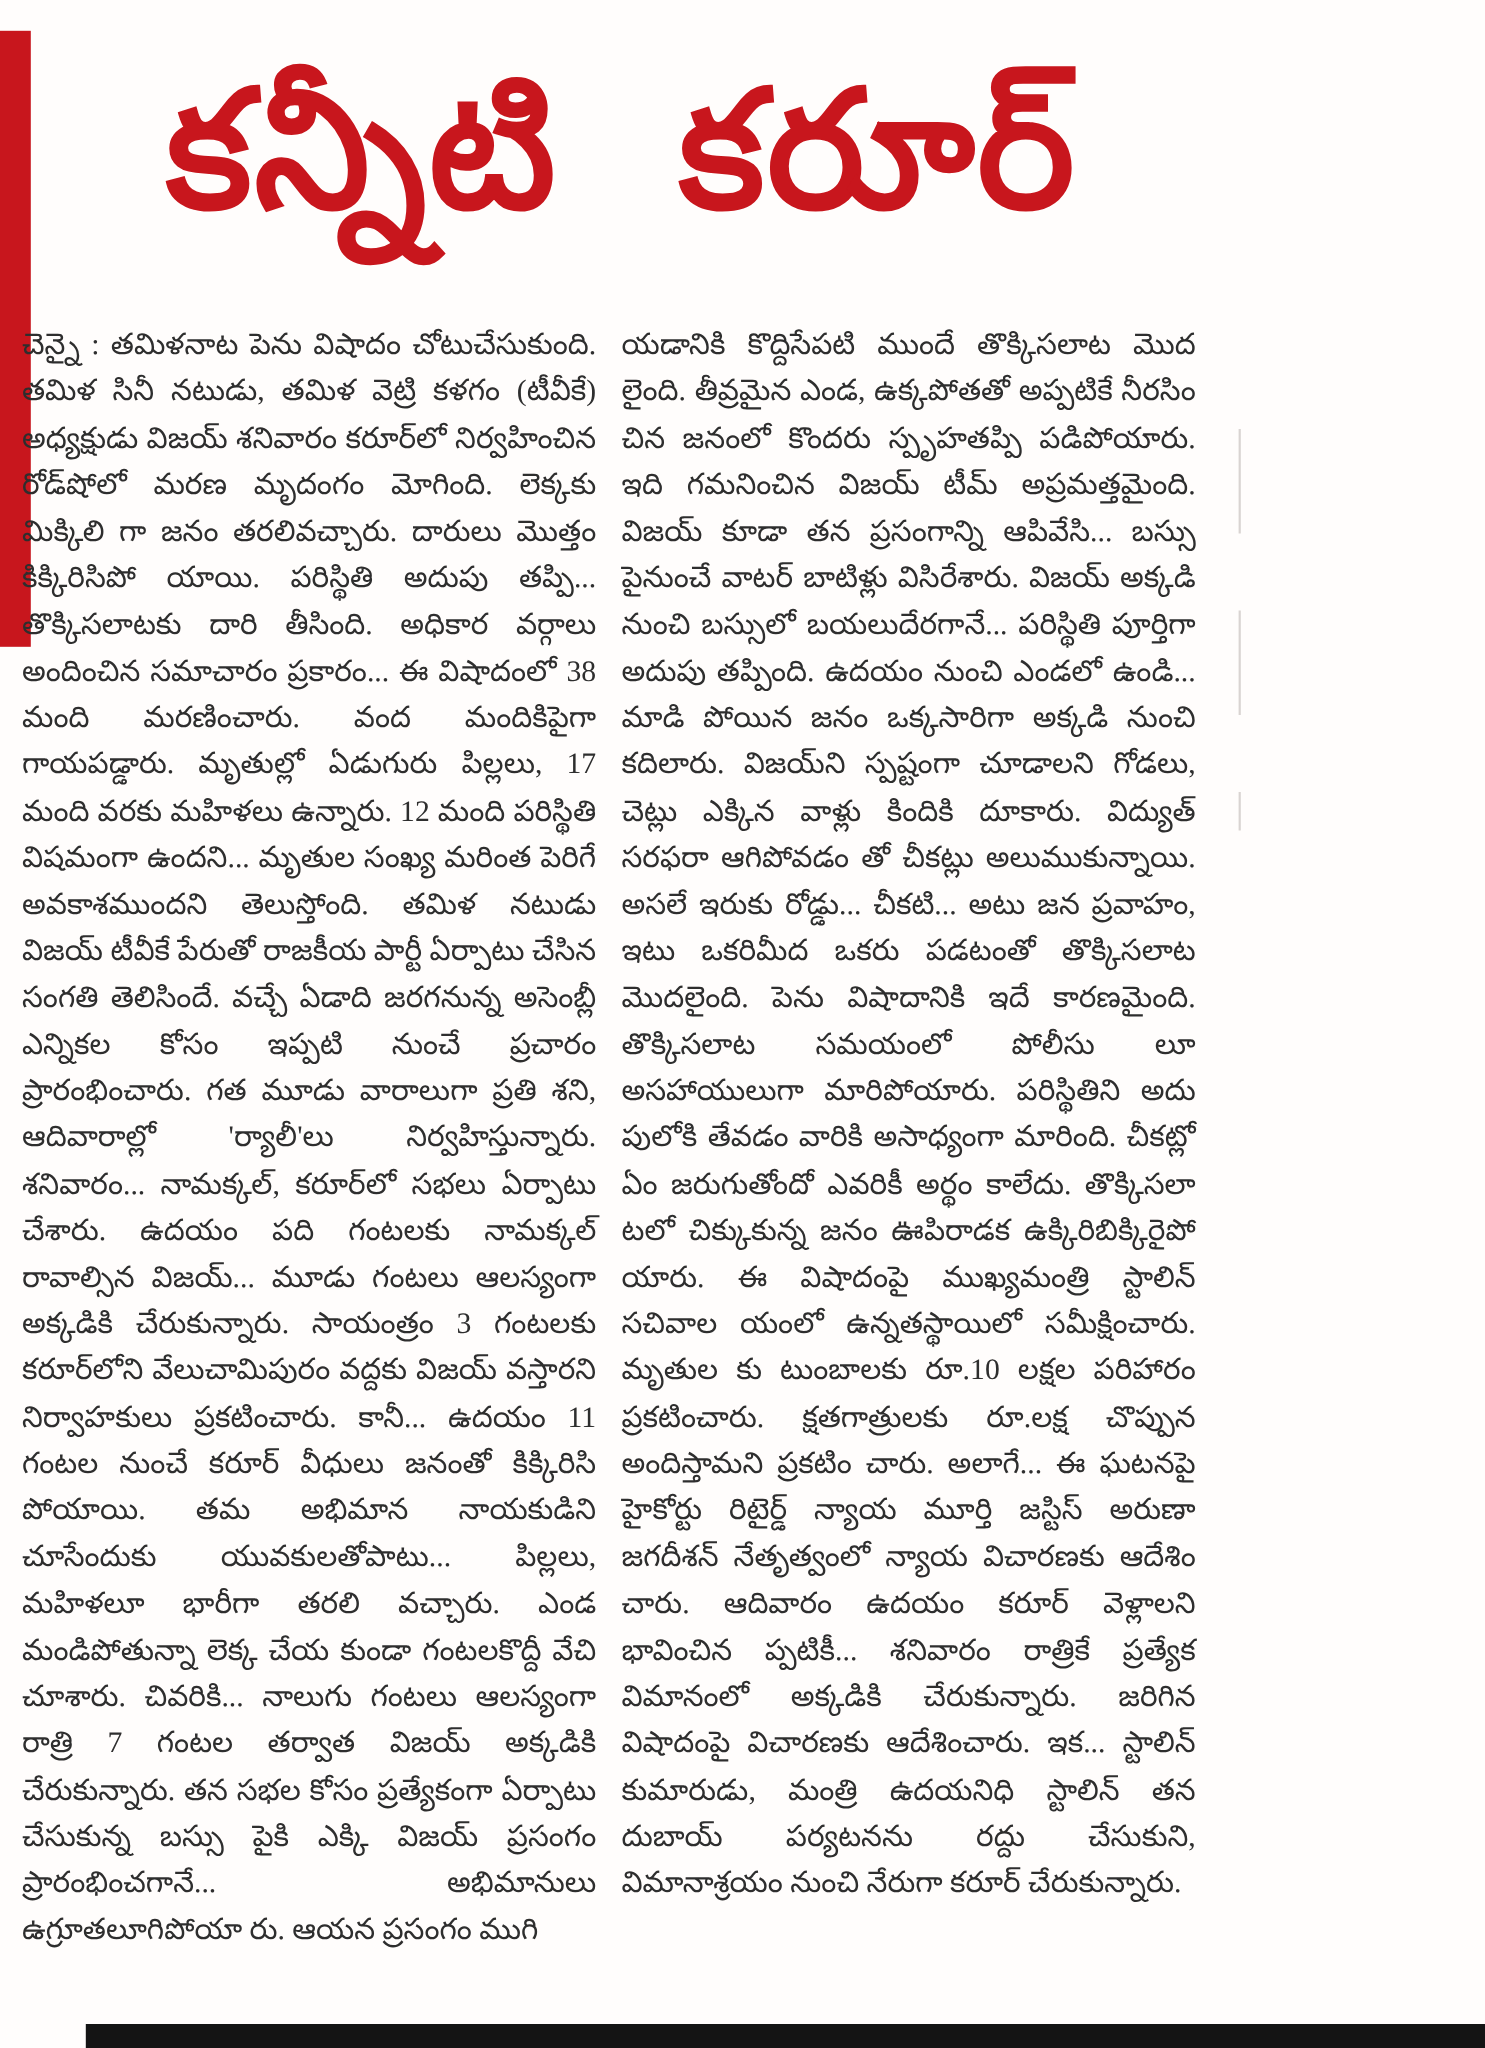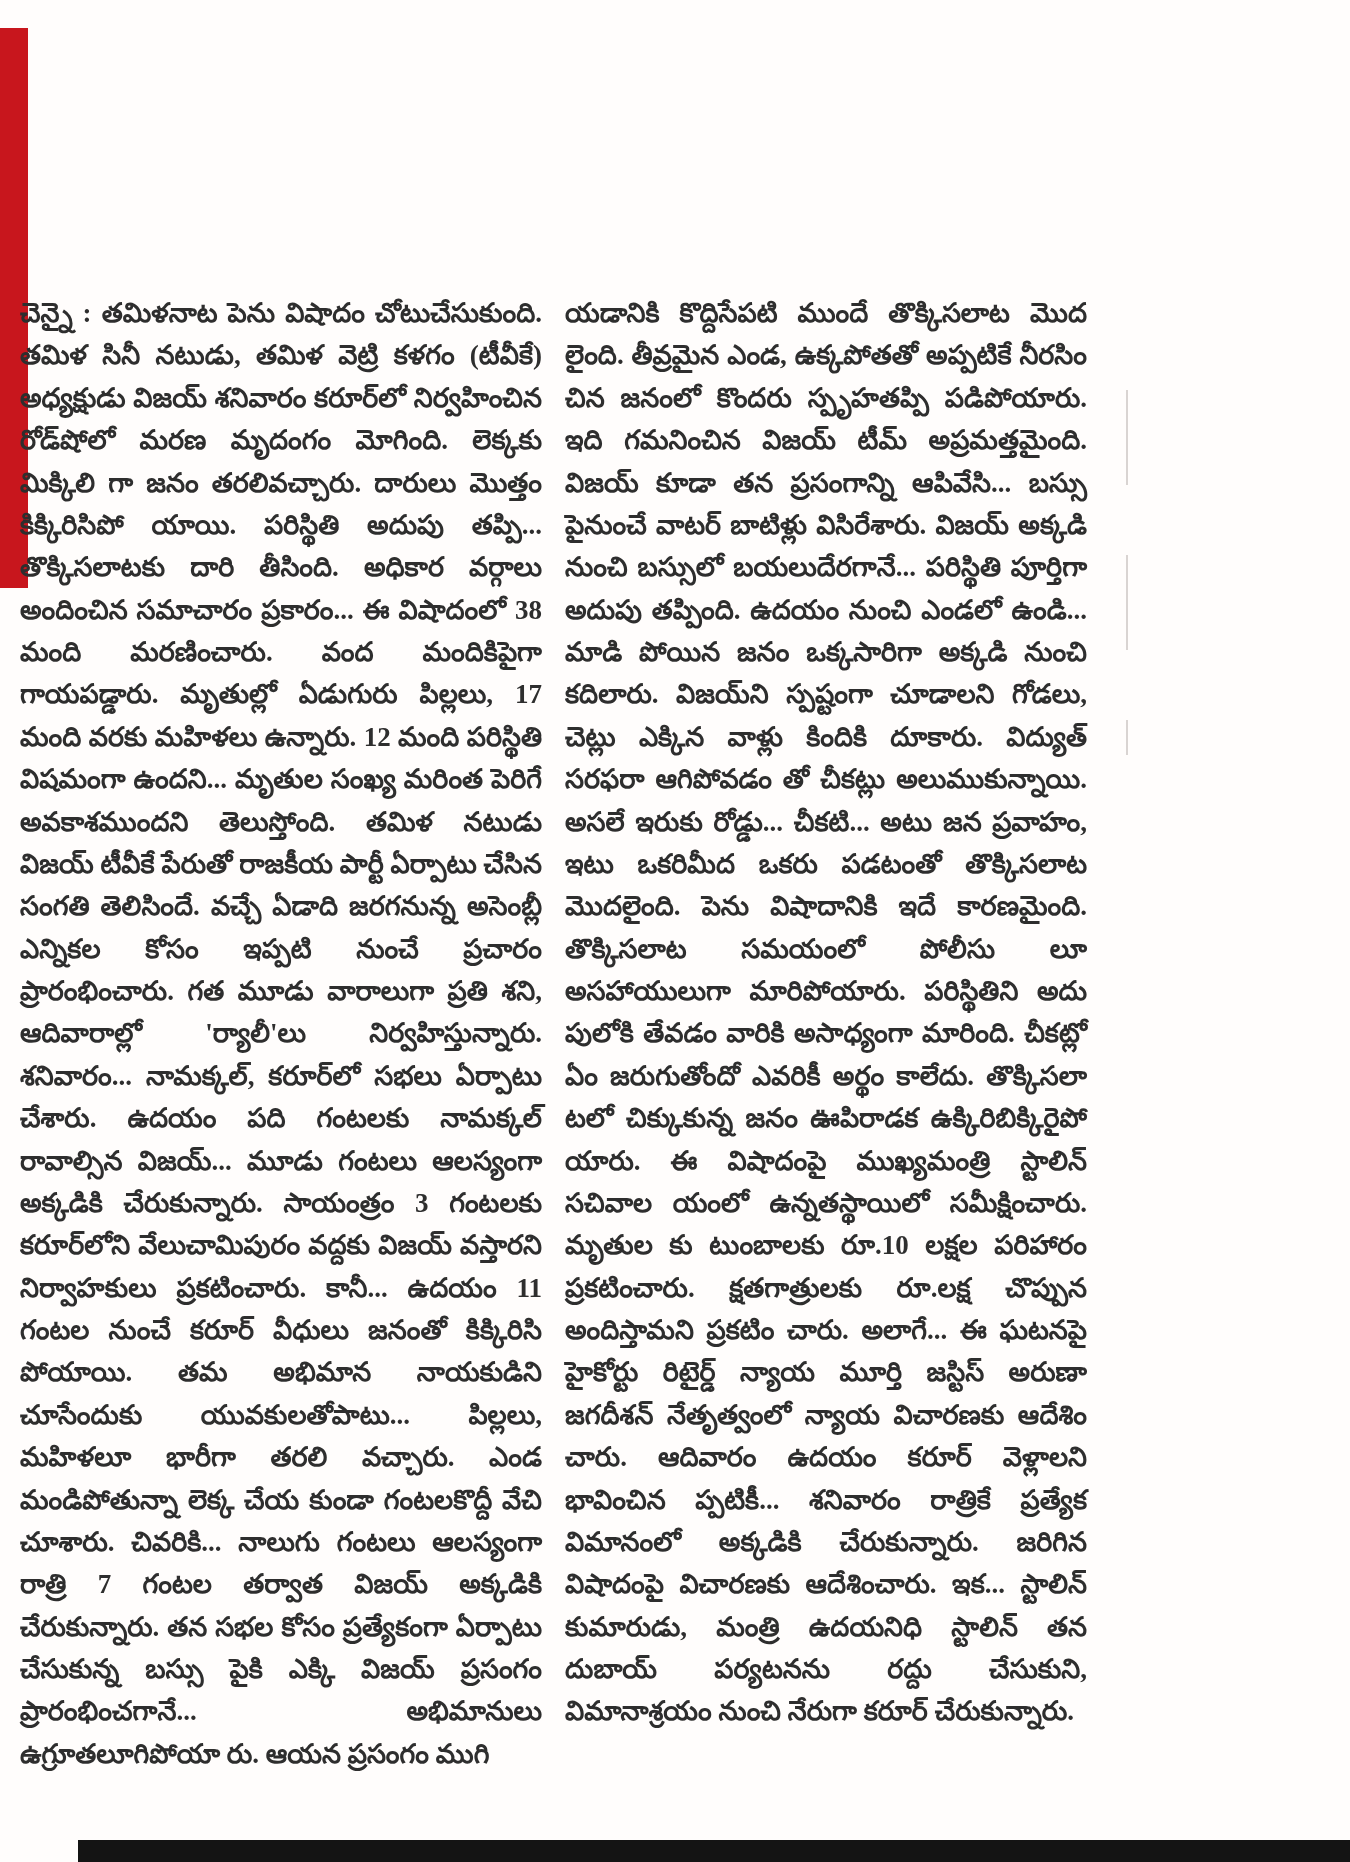--- a/index.html
+++ b/index.html
@@ -29,21 +29,21 @@
     font-size:150px; font-weight:bold;
     letter-spacing:2px; word-spacing:70px;
     white-space:nowrap;
     line-height:1;
   }
 
   
   .columns {
     position:absolute; left:20px; top:292px;
     width:1080px;
-    display:flex; gap:23px;font-weight:bold;
+    display:flex; gap:23px;
   }
   .col {
     width:522px;
     font-size:27px;
     line-height:1.57;
     text-align:justify;
     color:#2e2e2e;
   }
 
   
@@ -66,20 +66,21 @@
     background:#141414;
   }
 </style>
 </head>
 <body>
 
 <div class="page">
 
   <div class="left-strip"></div>
 
+  <h1 class="headline">కన్నీటి  కరూర్</h1>
 
   <div class="columns">
     <div class="col">చెన్నై : తమిళనాట పెను విషాదం చోటుచేసుకుంది. తమిళ సినీ నటుడు, తమిళ వెట్రి కళగం (టీవీకే) అధ్యక్షుడు విజయ్ శనివారం కరూర్‌లో నిర్వహించిన రోడ్‌షోలో మరణ మృదంగం మోగింది. లెక్కకు మిక్కిలి గా జనం తరలివచ్చారు. దారులు మొత్తం కిక్కిరిసిపో యాయి. పరిస్థితి అదుపు తప్పి... తొక్కిసలాటకు దారి తీసింది. అధికార వర్గాలు అందించిన సమాచారం ప్రకారం... ఈ విషాదంలో 38 మంది మరణించారు. వంద మందికిపైగా గాయపడ్డారు. మృతుల్లో ఏడుగురు పిల్లలు, 17 మంది వరకు మహిళలు ఉన్నారు. 12 మంది పరిస్థితి విషమంగా ఉందని... మృతుల సంఖ్య మరింత పెరిగే అవకాశముందని తెలుస్తోంది. తమిళ నటుడు విజయ్ టీవీకే పేరుతో రాజకీయ పార్టీ ఏర్పాటు చేసిన సంగతి తెలిసిందే. వచ్చే ఏడాది జరగనున్న అసెంబ్లీ ఎన్నికల కోసం ఇప్పటి నుంచే ప్రచారం ప్రారంభించారు. గత మూడు వారాలుగా ప్రతి శని, ఆదివారాల్లో 'ర్యాలీ'లు నిర్వహిస్తున్నారు. శనివారం... నామక్కల్, కరూర్‌లో సభలు ఏర్పాటు చేశారు. ఉదయం పది గంటలకు నామక్కల్ రావాల్సిన విజయ్... మూడు గంటలు ఆలస్యంగా అక్కడికి చేరుకున్నారు. సాయంత్రం 3 గంటలకు కరూర్‌లోని వేలుచామిపురం వద్దకు విజయ్ వస్తారని నిర్వాహకులు ప్రకటించారు. కానీ... ఉదయం 11 గంటల నుంచే కరూర్ వీధులు జనంతో కిక్కిరిసి పోయాయి. తమ అభిమాన నాయకుడిని చూసేందుకు యువకులతోపాటు... పిల్లలు, మహిళలూ భారీగా తరలి వచ్చారు. ఎండ మండిపోతున్నా లెక్క చేయ కుండా గంటలకొద్దీ వేచి చూశారు. చివరికి... నాలుగు గంటలు ఆలస్యంగా రాత్రి 7 గంటల తర్వాత విజయ్ అక్కడికి చేరుకున్నారు. తన సభల కోసం ప్రత్యేకంగా ఏర్పాటు చేసుకున్న బస్సు పైకి ఎక్కి విజయ్ ప్రసంగం ప్రారంభించగానే... అభిమానులు ఉగ్రూతలూగిపోయా రు. ఆయన ప్రసంగం ముగి</div>
     <div class="col">యడానికి కొద్దిసేపటి ముందే తొక్కిసలాట మొద లైంది. తీవ్రమైన ఎండ, ఉక్కపోతతో అప్పటికే నీరసిం చిన జనంలో కొందరు స్పృహతప్పి పడిపోయారు. ఇది గమనించిన విజయ్ టీమ్ అప్రమత్తమైంది. విజయ్ కూడా తన ప్రసంగాన్ని ఆపివేసి... బస్సు పైనుంచే వాటర్ బాటిళ్లు విసిరేశారు. విజయ్ అక్కడి నుంచి బస్సులో బయలుదేరగానే... పరిస్థితి పూర్తిగా అదుపు తప్పింది. ఉదయం నుంచి ఎండలో ఉండి... మాడి పోయిన జనం ఒక్కసారిగా అక్కడి నుంచి కదిలారు. విజయ్‌ని స్పష్టంగా చూడాలని గోడలు, చెట్లు ఎక్కిన వాళ్లు కిందికి దూకారు. విద్యుత్ సరఫరా ఆగిపోవడం తో చీకట్లు అలుముకున్నాయి. అసలే ఇరుకు రోడ్డు... చీకటి... అటు జన ప్రవాహం, ఇటు ఒకరిమీద ఒకరు పడటంతో తొక్కిసలాట మొదలైంది. పెను విషాదానికి ఇదే కారణమైంది. తొక్కిసలాట సమయంలో పోలీసు లూ అసహాయులుగా మారిపోయారు. పరిస్థితిని అదు పులోకి తేవడం వారికి అసాధ్యంగా మారింది. చీకట్లో ఏం జరుగుతోందో ఎవరికీ అర్థం కాలేదు. తొక్కిసలా టలో చిక్కుకున్న జనం ఊపిరాడక ఉక్కిరిబిక్కిరైపో యారు. ఈ విషాదంపై ముఖ్యమంత్రి స్టాలిన్ సచివాల యంలో ఉన్నతస్థాయిలో సమీక్షించారు. మృతుల కు టుంబాలకు రూ.10 లక్షల పరిహారం ప్రకటించారు. క్షతగాత్రులకు రూ.లక్ష చొప్పున అందిస్తామని ప్రకటిం చారు. అలాగే... ఈ ఘటనపై హైకోర్టు రిటైర్డ్ న్యాయ మూర్తి జస్టిస్ అరుణా జగదీశన్ నేతృత్వంలో న్యాయ విచారణకు ఆదేశిం చారు. ఆదివారం ఉదయం కరూర్ వెళ్లాలని భావించిన ప్పటికీ... శనివారం రాత్రికే ప్రత్యేక విమానంలో అక్కడికి చేరుకున్నారు. జరిగిన విషాదంపై విచారణకు ఆదేశించారు. ఇక... స్టాలిన్ కుమారుడు, మంత్రి ఉదయనిధి స్టాలిన్ తన దుబాయ్ పర్యటనను రద్దు చేసుకుని, విమానాశ్రయం నుంచి నేరుగా కరూర్ చేరుకున్నారు.</div>
   </div>
 
   <div class="margin-marks">
     <div class="mark mark-1"></div>
     <div class="mark mark-2"></div>
     <div class="mark mark-3"></div>

